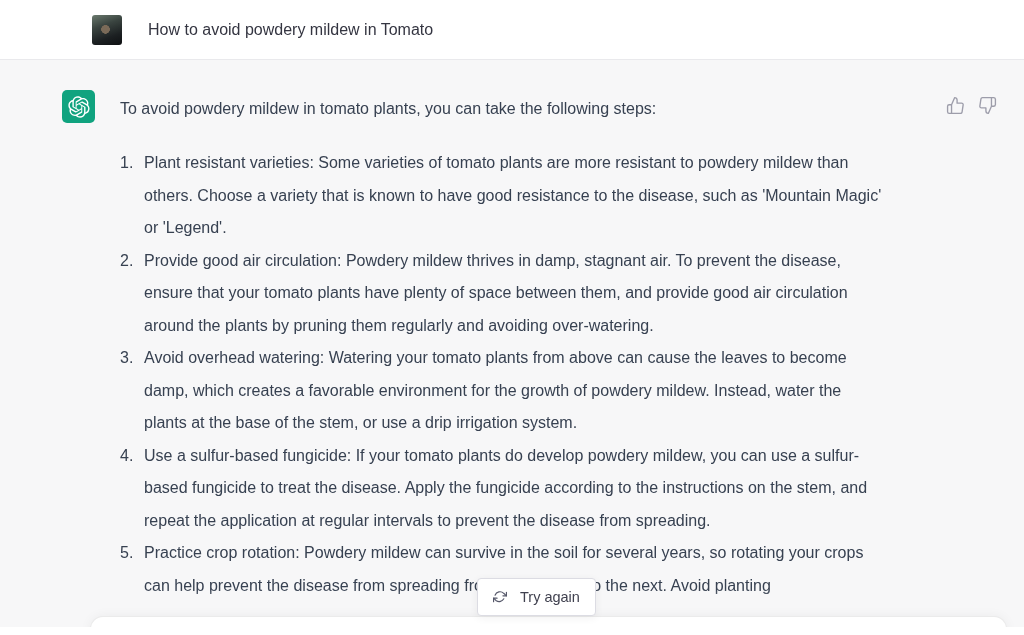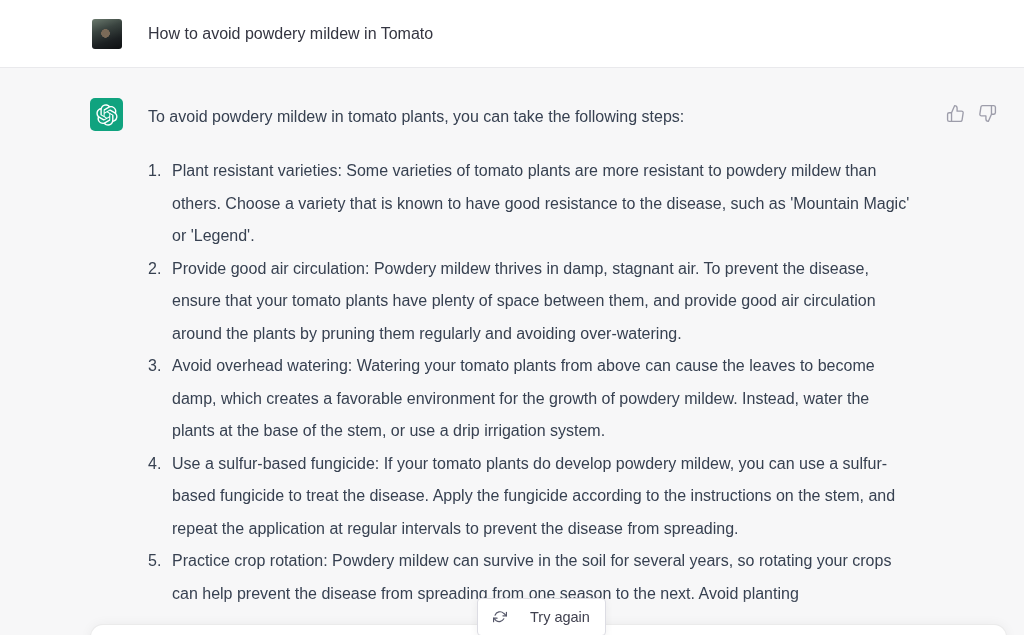--- a/index.html
+++ b/index.html
@@ -5,21 +5,21 @@
   * { box-sizing: border-box; margin: 0; padding: 0; }
   html, body { width: 1024px; height: 635px; overflow: hidden; }
   body {
     font-family: "Liberation Sans", sans-serif;
     background: #ffffff;
     color: #374151;
   }
 
   
   .header {
-    height: 68px;
+    height: 60px;
     background: #ffffff;
     border-bottom: 1px solid #e9e9ec;
     display: flex;
     align-items: center;
     padding-left: 92px;
   }
   .avatar {
     width: 30px; height: 30px;
     border-radius: 3px;
     background:
@@ -32,21 +32,21 @@
 
   
   .content {
     position: relative;
     height: 567px;
     background: #f7f7f8;
     overflow: hidden;
   }
   .message {
     display: flex;
-    padding: 30px 70px 0 90px;
+    padding: 30px 70px 0 62px;
   }
   .bot-icon {
     width: 33px; height: 33px;
     flex: none;
     border-radius: 5px;
     background: #10a37f;
     display: flex; align-items: center; justify-content: center;
   }
   .bot-icon svg { width: 22px; height: 22px; fill: #ffffff; }
   .msg-body {
@@ -83,24 +83,24 @@
     left: 0; right: 0; bottom: 0;
     height: 38px;
     background: linear-gradient(to bottom, rgba(247,247,248,0), rgba(247,247,248,0.8) 70%, rgba(247,247,248,0.9));
     pointer-events: none;
     z-index: 2;
   }
 
   
   .try-again {
     position: absolute;
-    left: 477px; top: 530px;
+    left: 477px; top: 518px;
     height: 38px;
     padding: 0 15px;
-    display: flex; align-items: center; gap: 23px;
+    display: flex; align-items: center; gap: 13px;
     background: #ffffff;
     border: 1px solid #dcdce3;
     border-radius: 4px;
     box-shadow: 0 2px 8px rgba(0,0,0,0.06);
     font-family: "Liberation Sans", sans-serif;
     font-size: 14.5px;
     color: #40414f;
     cursor: pointer;
     z-index: 4;
   }

